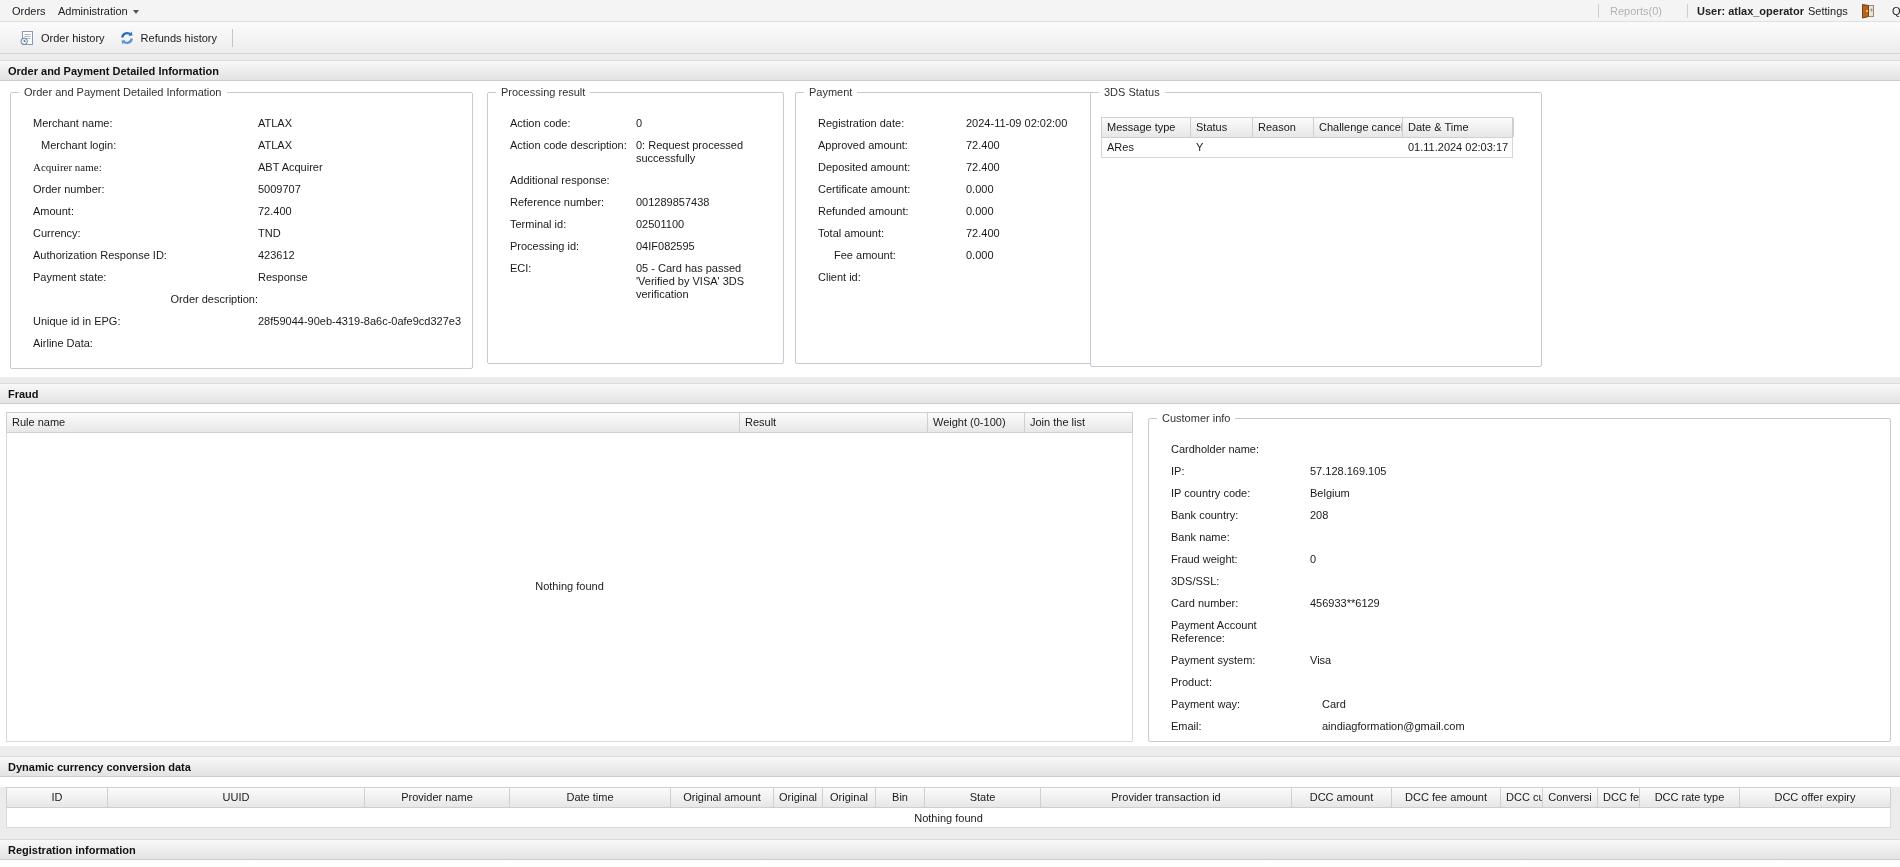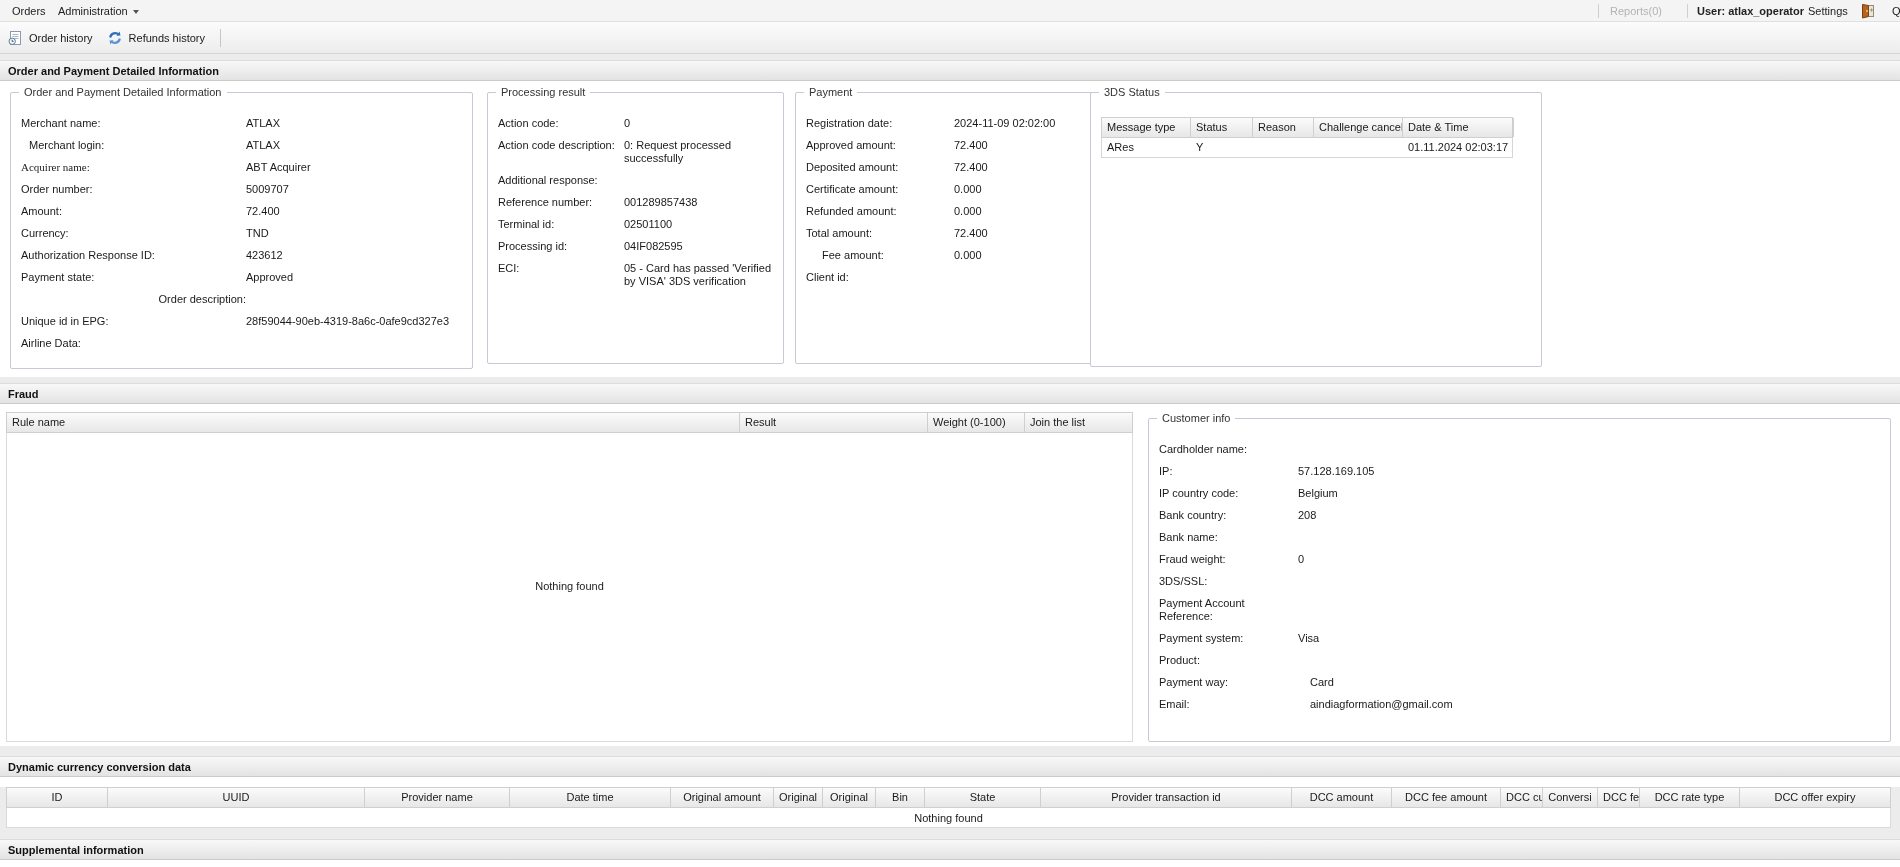--- a/index.html
+++ b/index.html
@@ -21,37 +21,37 @@
   .mb-item.disabled { color:#b3b3b3; }
   .mb-user { font-weight:bold; }
   .mb-sep { position:absolute; top:4px; width:1px; height:14px; background:#cfcfcf; }
   .caret { display:inline-block; width:0; height:0; border-left:3px solid transparent;
            border-right:3px solid transparent; border-top:4px solid #555; margin-left:5px; vertical-align:middle; }
   .door { position:absolute; top:3px; }
 
   
   .toolbar { position:absolute; left:0; top:22px; width:100%; height:32px;
              background:linear-gradient(#fcfcfc,#ececec); border-bottom:1px solid #d5d5d5;
-             display:flex; align-items:center; padding:0 0; }
+             display:flex; align-items:center; padding:0 12px; }
   .tb-btn { display:flex; align-items:center; gap:6px; padding:4px 7px; border-radius:3px; white-space:nowrap; }
   .tb-sep { width:1px; height:18px; background:#c6c6c6; margin-left:8px; }
 
   
   .sec-header { position:absolute; left:0; width:100%; height:21px; line-height:20px; padding-left:8px;
                 font-weight:bold; color:#111;
                 background:linear-gradient(#f8f8f8,#e3e3e3);
                 border-top:1px solid #dcdcdc; border-bottom:1px solid #cbcbcb; }
   .panel { position:absolute; left:0; width:100%; background:#fff; }
 
   
   .fs { position:absolute; border:1px solid #c8c9d4; border-radius:2px; background:#fff; }
   .fs-legend { position:absolute; top:-7px; left:8px; background:#fff; padding:0 5px; color:#333; white-space:nowrap; }
   .rows { padding:24px 10px 0 10px; }
   .f-row { display:flex; margin-bottom:9px; line-height:13px; }
-  .f-label { flex:none; }
+  .f-label { flex:none;margin-left:12px; }
   .f-value { flex:1; }
   .f-value.ind { padding-left:12px; }
 
   
   .grid { position:absolute; background:#fff; }
   .g-head { display:flex; height:21px; background:linear-gradient(#fbfbfb,#e7e7e7);
             border:1px solid #cfcfcf; }
   .h-cell { flex:none; height:19px; line-height:19px; padding:0 5px; overflow:hidden; white-space:nowrap;
             border-right:1px solid #cfcfcf; }
   .g-head.center .h-cell { text-align:center; }
@@ -142,21 +142,21 @@
         <div class="f-row">
           <span class="f-label" style="width: 225px;">Currency:</span>
           <span class="f-value">TND</span>
         </div>
         <div class="f-row">
           <span class="f-label" style="width: 225px;">Authorization Response ID:</span>
           <span class="f-value">423612</span>
         </div>
         <div class="f-row">
           <span class="f-label" style="width: 225px;">Payment state:</span>
-          <span class="f-value">Approved</span>
+          <span class="f-value">Response</span>
         </div>
         <div class="f-row">
           <span class="f-label" style="width: 225px; text-align: right;">Order description:</span>
           <span class="f-value"></span>
         </div>
         <div class="f-row">
           <span class="f-label" style="width: 225px;">Unique id in EPG:</span>
           <span class="f-value">28f59044-90eb-4319-8a6c-0afe9cd327e3</span>
         </div>
         <div class="f-row">
@@ -298,20 +298,24 @@
           <span class="f-label" style="width: 139px;">Bank name:</span>
           <span class="f-value"></span>
         </div>
         <div class="f-row">
           <span class="f-label" style="width: 139px;">Fraud weight:</span>
           <span class="f-value">0</span>
         </div>
         <div class="f-row">
           <span class="f-label" style="width: 139px;">3DS/SSL:</span>
           <span class="f-value"></span>
+        </div>
+        <div class="f-row">
+          <span class="f-label" style="width: 139px;">Card number:</span>
+          <span class="f-value">456933**6129</span>
         </div>
         <div class="f-row">
           <span class="f-label" style="width: 139px;">Payment Account Reference:</span>
           <span class="f-value"></span>
         </div>
         <div class="f-row">
           <span class="f-label" style="width: 139px;">Payment system:</span>
           <span class="f-value">Visa</span>
         </div>
         <div class="f-row">
@@ -351,17 +355,17 @@
         <div class="h-cell" style="width: 42px;">DCC curr</div>
         <div class="h-cell" style="width: 55px;">Conversi</div>
         <div class="h-cell" style="width: 42px;">DCC fee</div>
         <div class="h-cell" style="width: 100px;">DCC rate type</div>
         <div class="h-cell" style="width: 151px;">DCC offer expiry</div>
       </div>
     <div class="g-empty-row">Nothing found</div>
   </div>
 
   <div class="sec-header" style="top:839px">
-    <span>Supplemental information</span>
+    <span>Registration information</span>
   </div>
   <div class="panel" style="top:860px;height:7px"></div>
 
 </div>
 
 </body></html>

